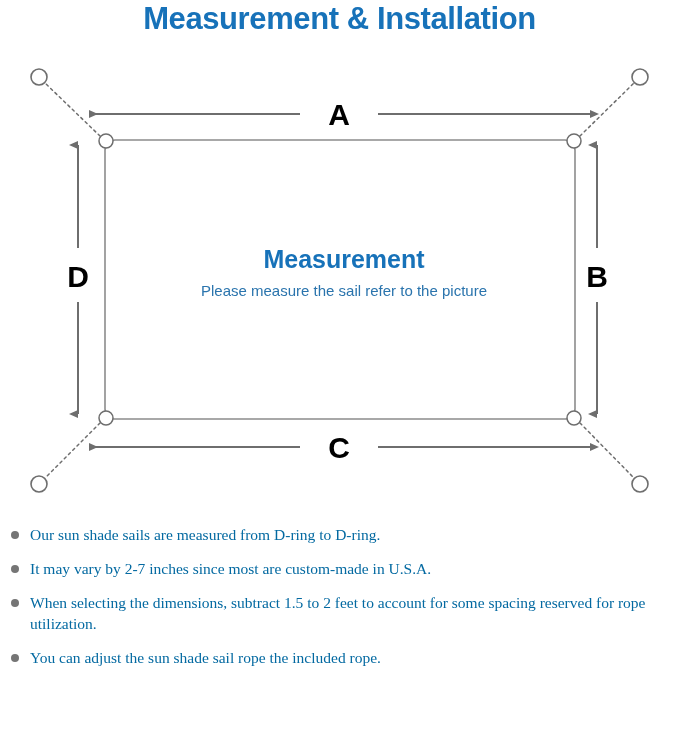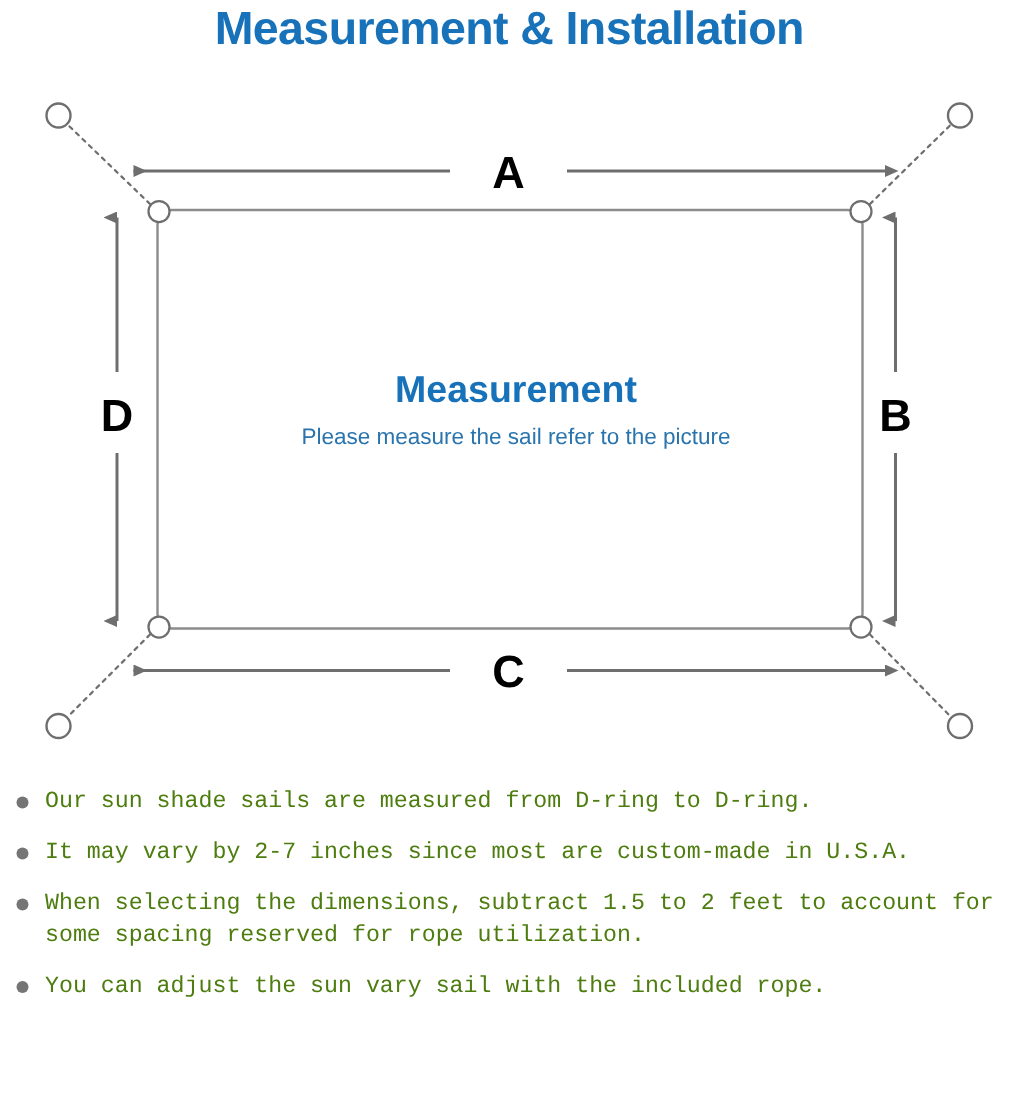--- a/index.html
+++ b/index.html
@@ -68,24 +68,24 @@
     left: 0;
     width: 679px;
     padding: 0;
     margin: 0;
     list-style: none;
   }
   .note-item {
     position: relative;
     padding-left: 30px;
     margin-bottom: 13px;
-    font-family: Liberation Mono, monospace;
+    font-family: Liberation Serif, serif;
     font-size: 15.5px;
     line-height: 21px;
-    color: #4d7c0f;
+    color: #0369a1;
     padding-right: 4px;
   }
   .note-bullet {
     position: absolute;
     left: 11px;
     top: 7px;
     width: 8px;
     height: 8px;
     border-radius: 50%;
     background: #757575;
@@ -167,15 +167,15 @@
   <li class="note-item">
     <span class="note-bullet"></span>
     <span>It may vary by 2-7 inches since most are custom-made in U.S.A.</span>
   </li>
   <li class="note-item">
     <span class="note-bullet"></span>
     <span>When selecting the dimensions, subtract 1.5 to 2 feet to account for some spacing reserved for rope utilization.</span>
   </li>
   <li class="note-item">
     <span class="note-bullet"></span>
-    <span>You can adjust the sun vary sail with the included rope.</span>
+    <span>You can adjust the sun shade sail rope the included rope.</span>
   </li>
 </ul>
 
 </body></html>

